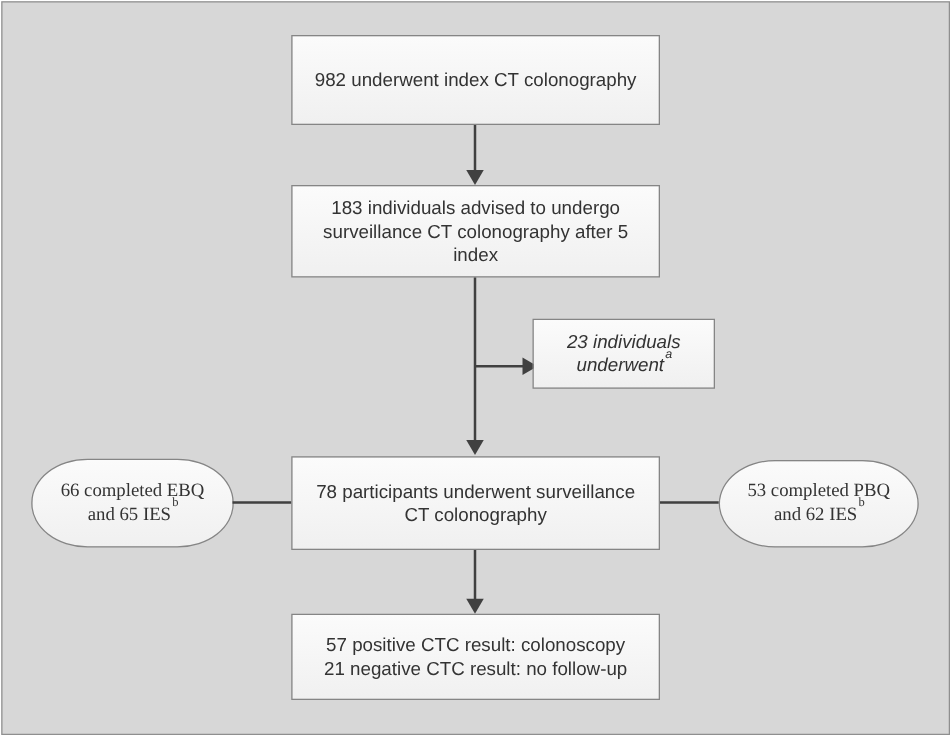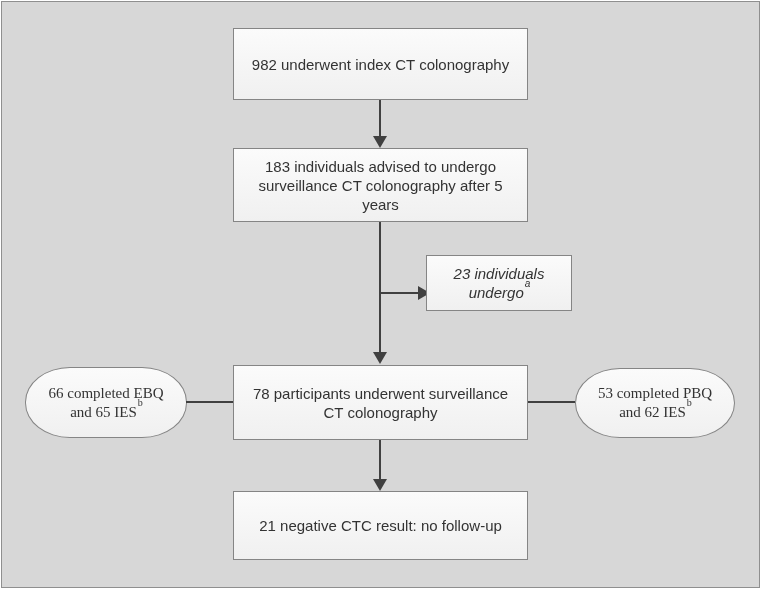--- a/index.html
+++ b/index.html
@@ -68,31 +68,31 @@
   <div class="node" style="left:233px; top:28px; width:295px; height:72px;">
     <span class="tline">982 underwent index CT colonography</span>
   </div>
 
   <div class="vline" style="left:379px; top:100px; height:37px;"></div>
   <div class="arrow-down" style="left:373px; top:136px;"></div>
 
   <div class="node" style="left:233px; top:148px; width:295px; height:74px;">
     <span class="tline">183 individuals advised to undergo</span>
     <span class="tline">surveillance CT colonography after 5</span>
-    <span class="tline">years</span>
+    <span class="tline">index</span>
   </div>
 
   <div class="vline" style="left:379px; top:222px; height:131px;"></div>
   <div class="arrow-down" style="left:373px; top:352px;"></div>
   <div class="hline" style="left:380px; top:292px; width:39px;"></div>
   <div class="arrow-right" style="left:418px; top:286px;"></div>
 
   <div class="node" style="left:426px; top:255px; width:146px; height:56px;font-style:italic;">
     <span class="tline">23 individuals</span>
-    <span class="tline"><span>undergo</span><sup class="fnote">a</sup></span>
+    <span class="tline"><span>underwent</span><sup class="fnote">a</sup></span>
   </div>
 
   <div class="node terminator" style="left:25px; top:367px; width:162px; height:71px;">
     <span class="tline">66 completed EBQ</span>
     <span class="tline"><span>and 65 IES</span><sup class="fnote">b</sup></span>
   </div>
 
   <div class="hline" style="left:186px; top:401px; width:47px;"></div>
 
   <div class="node" style="left:233px; top:365px; width:295px; height:75px;">
@@ -104,15 +104,16 @@
 
   <div class="node terminator" style="left:575px; top:368px; width:160px; height:70px;">
     <span class="tline">53 completed PBQ</span>
     <span class="tline"><span>and 62 IES</span><sup class="fnote">b</sup></span>
   </div>
 
   <div class="vline" style="left:379px; top:440px; height:40px;"></div>
   <div class="arrow-down" style="left:373px; top:479px;"></div>
 
   <div class="node" style="left:233px; top:491px; width:295px; height:69px;">
+    <span class="tline">57 positive CTC result: colonoscopy</span>
     <span class="tline">21 negative CTC result: no follow-up</span>
   </div>
 </div>
 
 </body></html>

